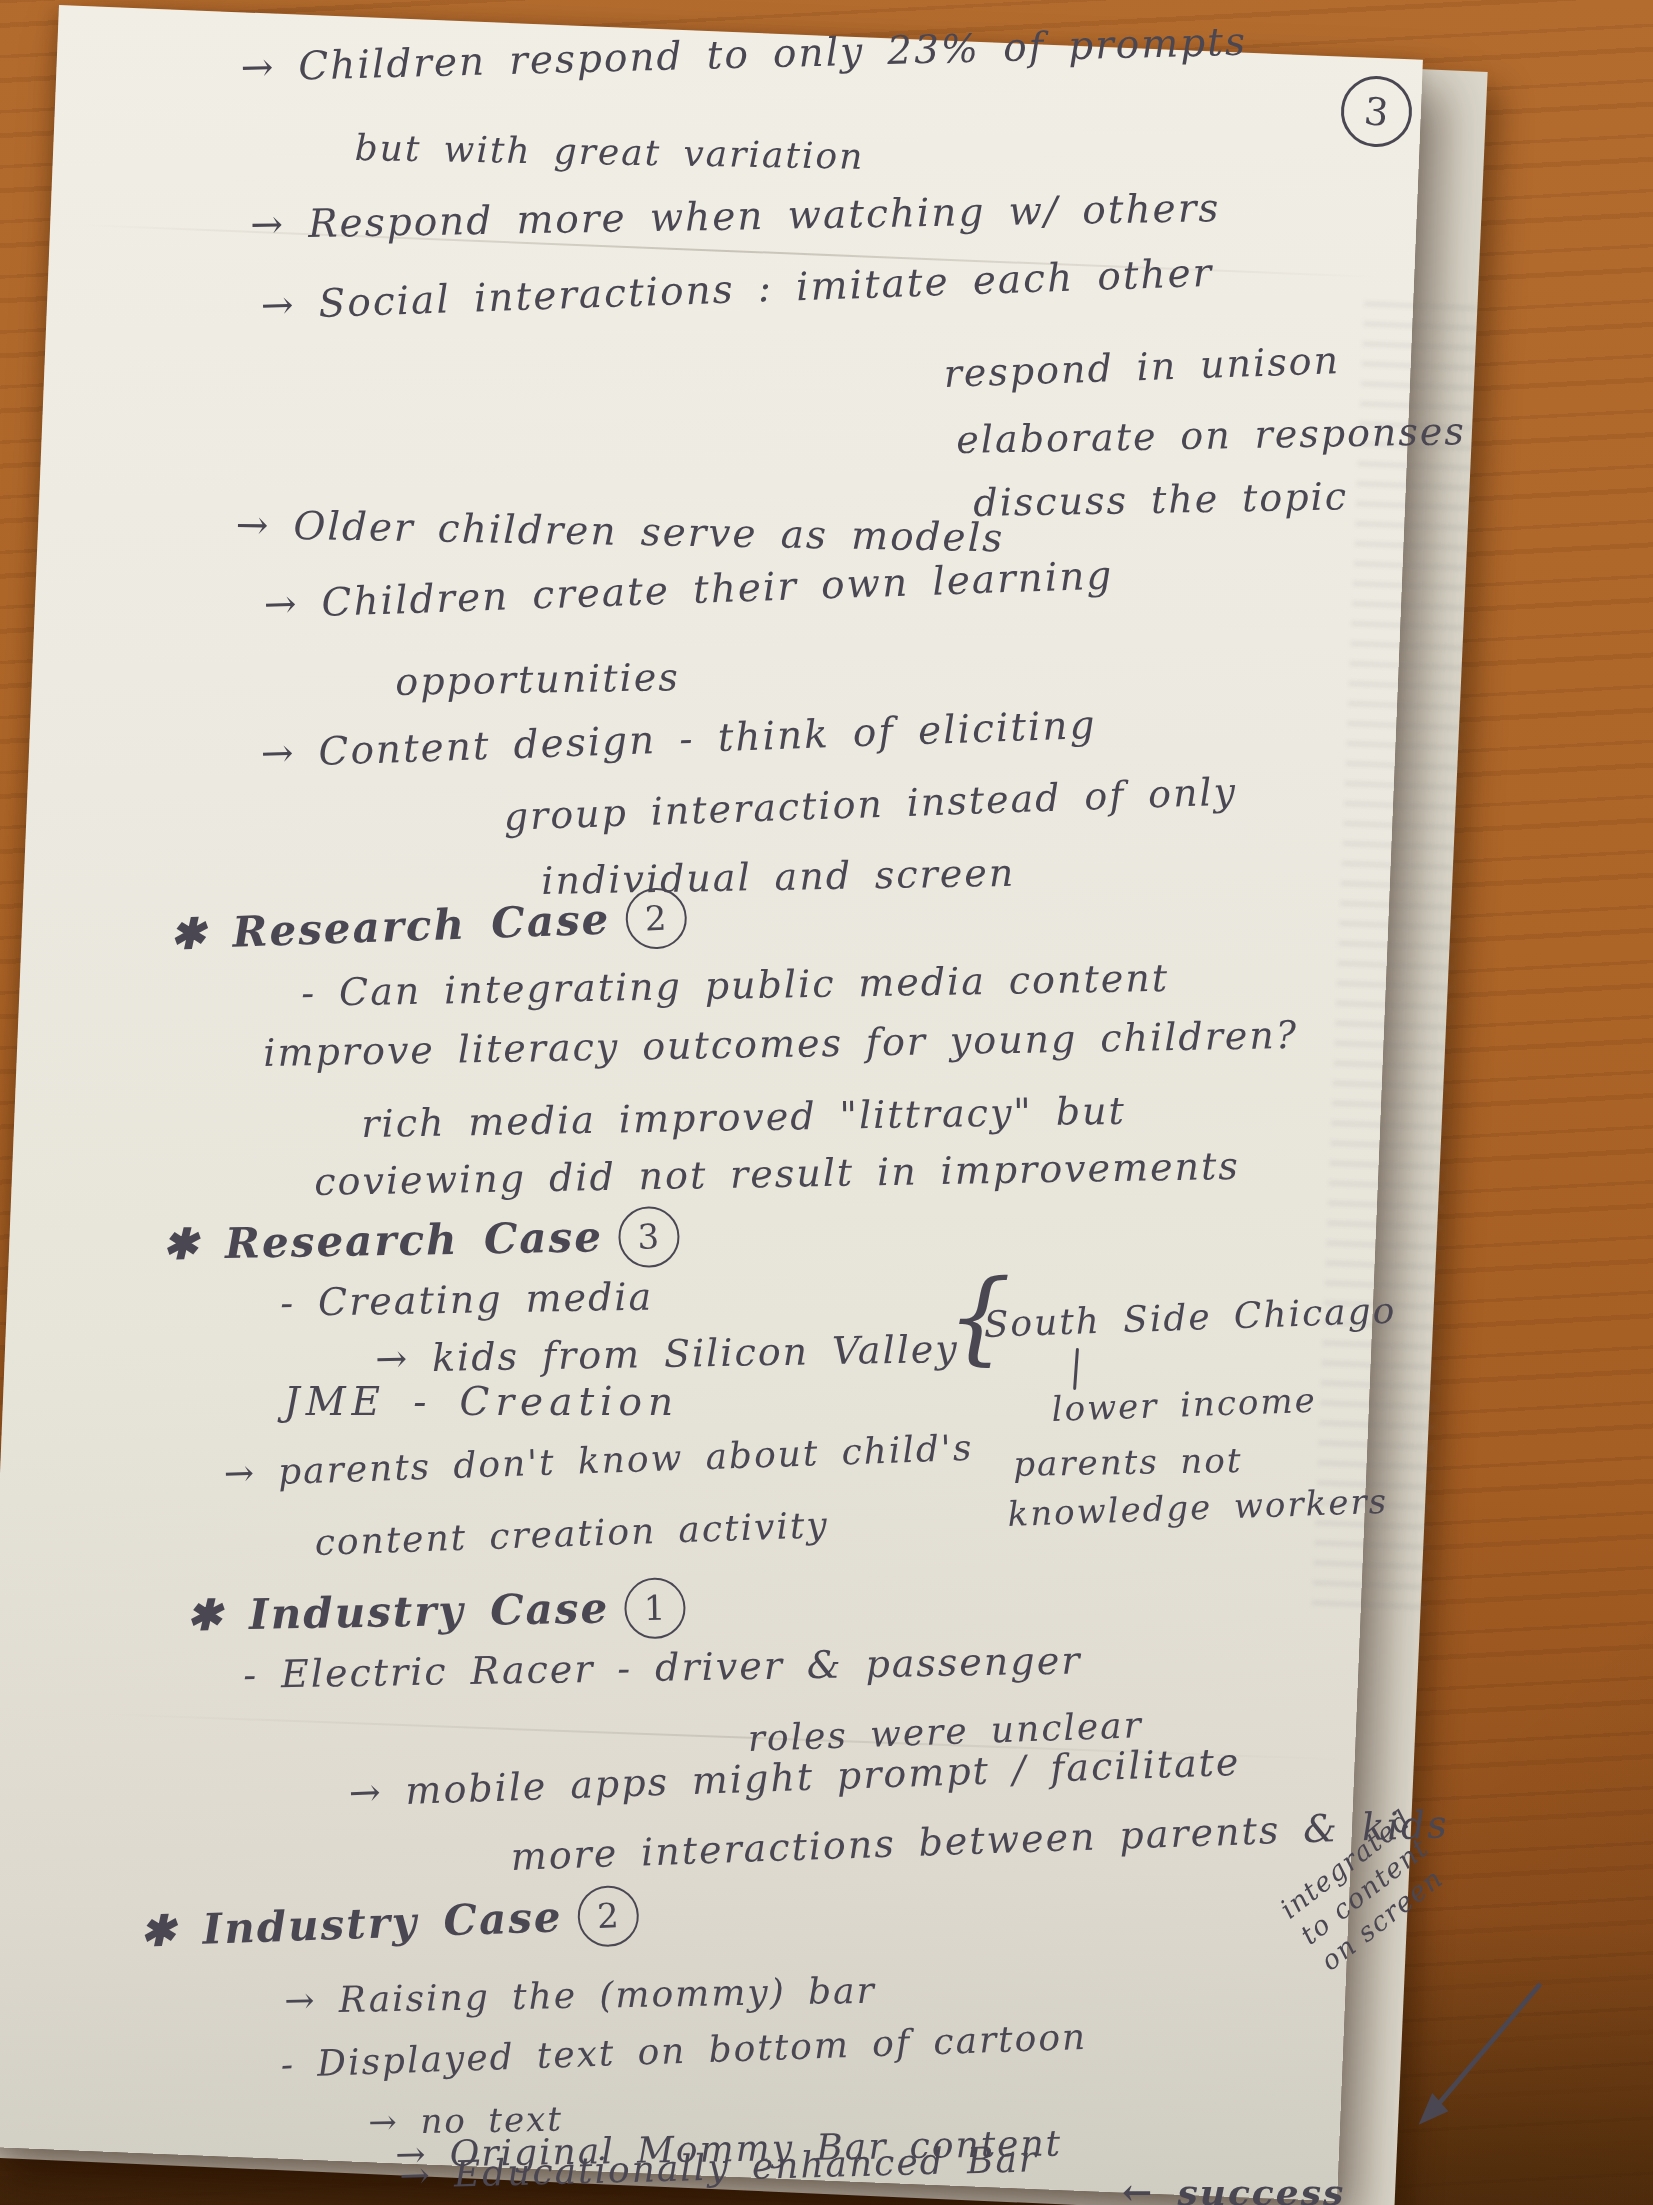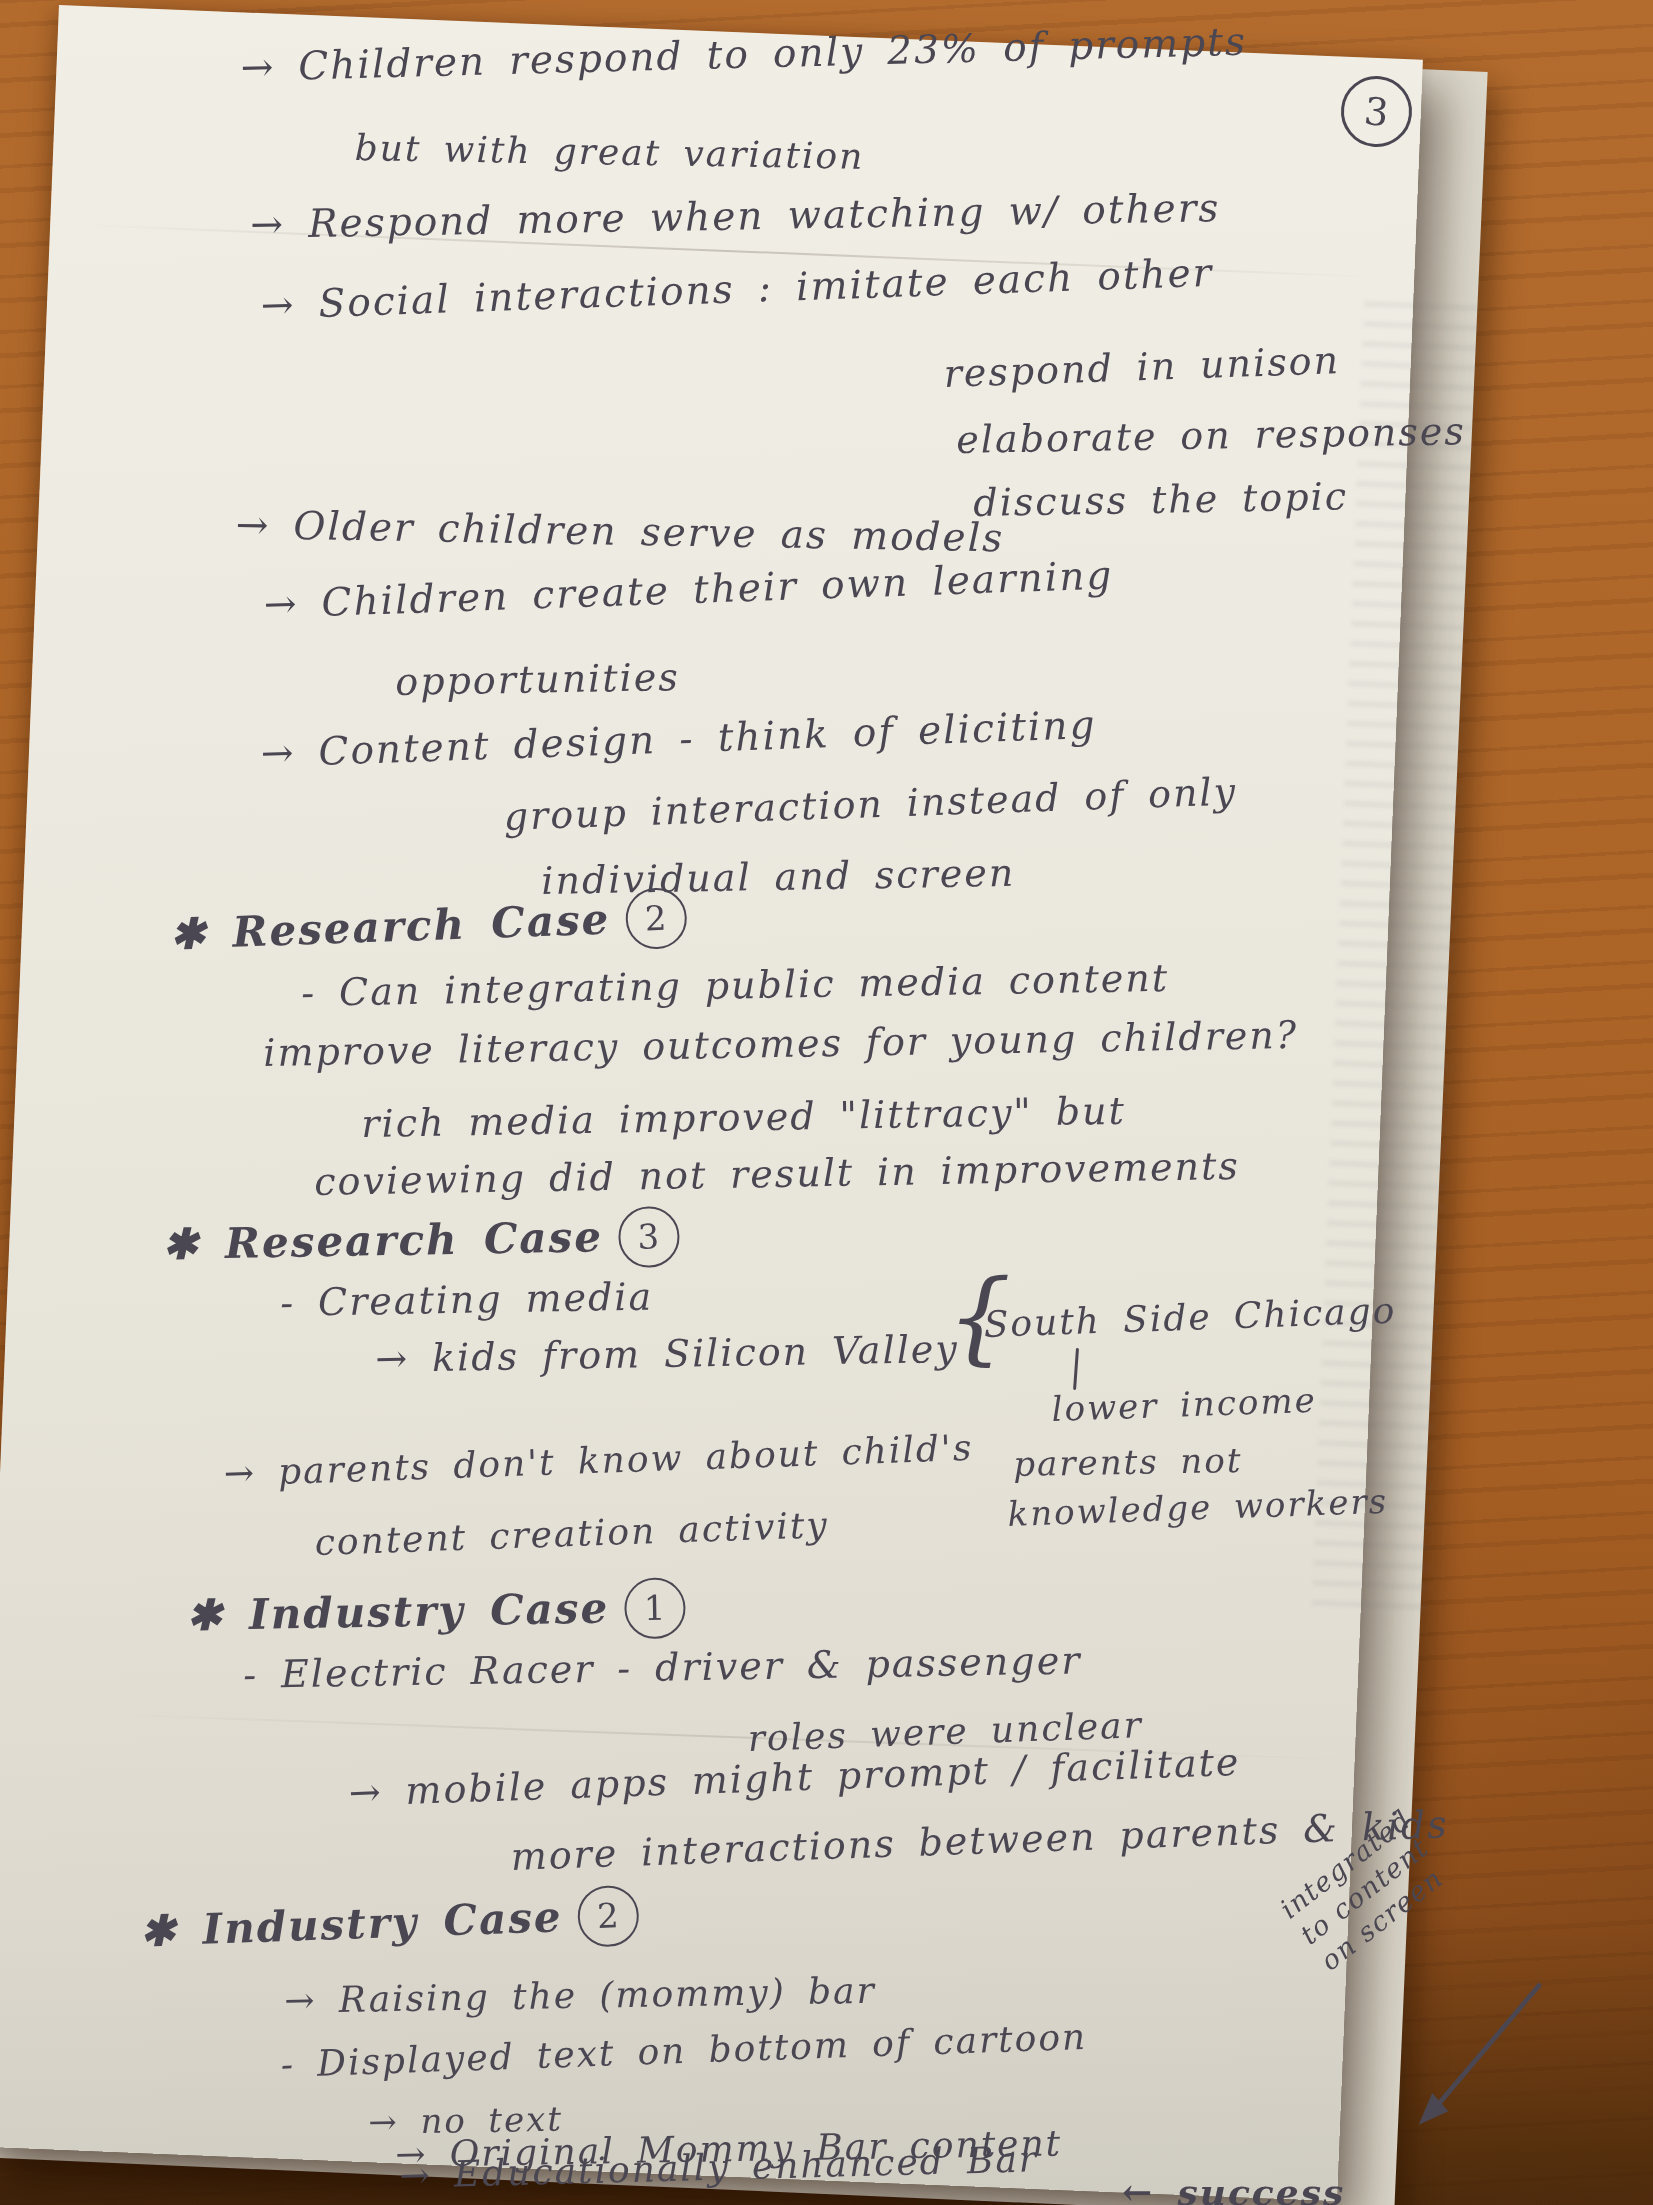--- a/index.html
+++ b/index.html
@@ -94,20 +94,21 @@
     <span class="circled">3</span>
   </div>
   <div class="hw" style="left:280px;top:1282px;font-size:38px;--r:-1deg">- Creating media</div>
   <div class="hw" style="left:375px;top:1338px;font-size:38px;--r:-1deg">→ kids from Silicon Valley</div>
   <div class="hw" style="left:947px;top:1258px;font-size:101px;letter-spacing:0;--r:0deg">{</div>
   <div class="hw" style="left:983px;top:1304px;font-size:36px;--r:-2deg">South Side Chicago</div>
   <div class="tick" style="left:1076px;top:1348px;height:42px;transform:rotate(4deg);"></div>
   <div class="hw" style="left:1051px;top:1390px;font-size:34px;--r:-2deg">lower income</div>
   <div class="hw" style="left:1013px;top:1445px;font-size:34px;--r:-1deg">parents not</div>
   <div class="hw" style="left:1007px;top:1495px;font-size:34px;--r:-2deg">knowledge workers</div>
+  <div class="hw" style="left:284px;top:1380px;font-size:39px;letter-spacing:6px;--r:0deg">JME - Creation</div>
   <div class="hw" style="left:223px;top:1453px;font-size:36px;--r:-2deg">→ parents don't know about child's</div>
   <div class="hw" style="left:314px;top:1522px;font-size:36px;--r:-2deg">content creation activity</div>
 
   <div class="hw hw-head" style="left:186px;top:1586px;font-size:42px;--r:-1deg">
     <span>✱ Industry Case</span>
     <span class="circled">1</span>
   </div>
   <div class="hw" style="left:243px;top:1654px;font-size:38px;--r:-1deg">- Electric Racer - driver &amp; passenger</div>
   <div class="hw" style="left:747px;top:1718px;font-size:36px;--r:-2deg">roles were unclear</div>
   <div class="hw" style="left:348px;top:1772px;font-size:38px;--r:-2deg">→ mobile apps might prompt / facilitate</div>

